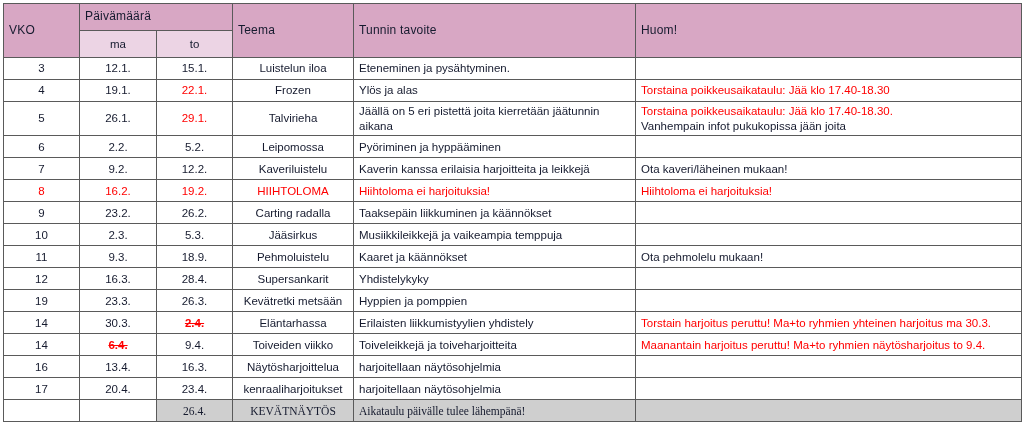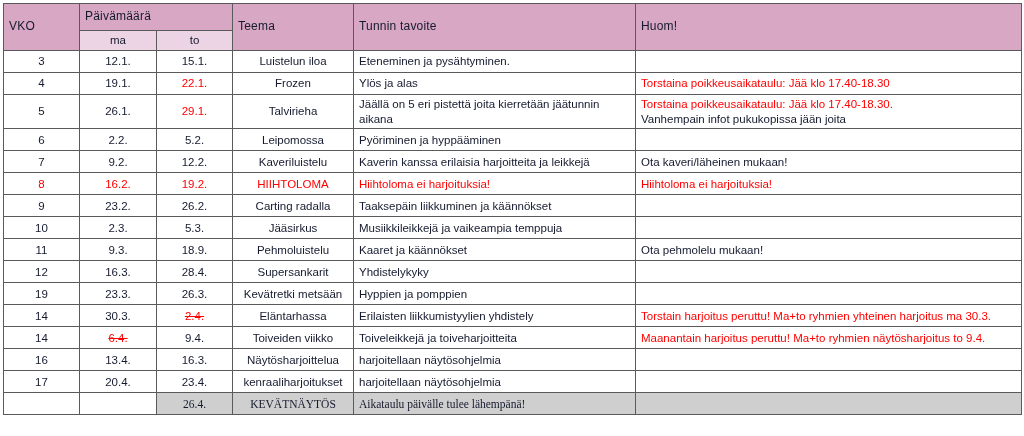--- a/index.html
+++ b/index.html
@@ -46,39 +46,39 @@
     background: #d8a7c4;
     height: 27px;
     text-align: left;
     font-weight: bold;
     font-size: 12px;
     letter-spacing: .2px;
     border-color: #4a4a4a;
   }
   tr.head-sub > th {
     background: #ecd4e4;
-    height: 20px;
+    height: 27px;
     text-align: center;
     font-weight: normal;
     font-size: 11.5px;
     border-color: #4a4a4a;
   }
 
   
   td.num, td.date, td.teema {
     text-align: center;
   }
   td.tav, td.huom {
     text-align: left;
   }
   tr.r > td { height: 22px; }
   tr.r.tall > td { height: 34px; vertical-align: top; padding-top: 3px; }
 
   .red  { color: #ff0000; font-weight: normal; }
-  .redn { color: #ff0000; }
+  .redn { color: #ff0000; font-weight: bold; }
   .strike { text-decoration: line-through; }
   .gray-cell { background: #cfcfcf; font-family: Liberation Serif, serif; }
 
   .line2 { display: block; }
   .l1 { display: block; }
 </style>
 </head>
 <body>
 
 <table id="schedule-table">

